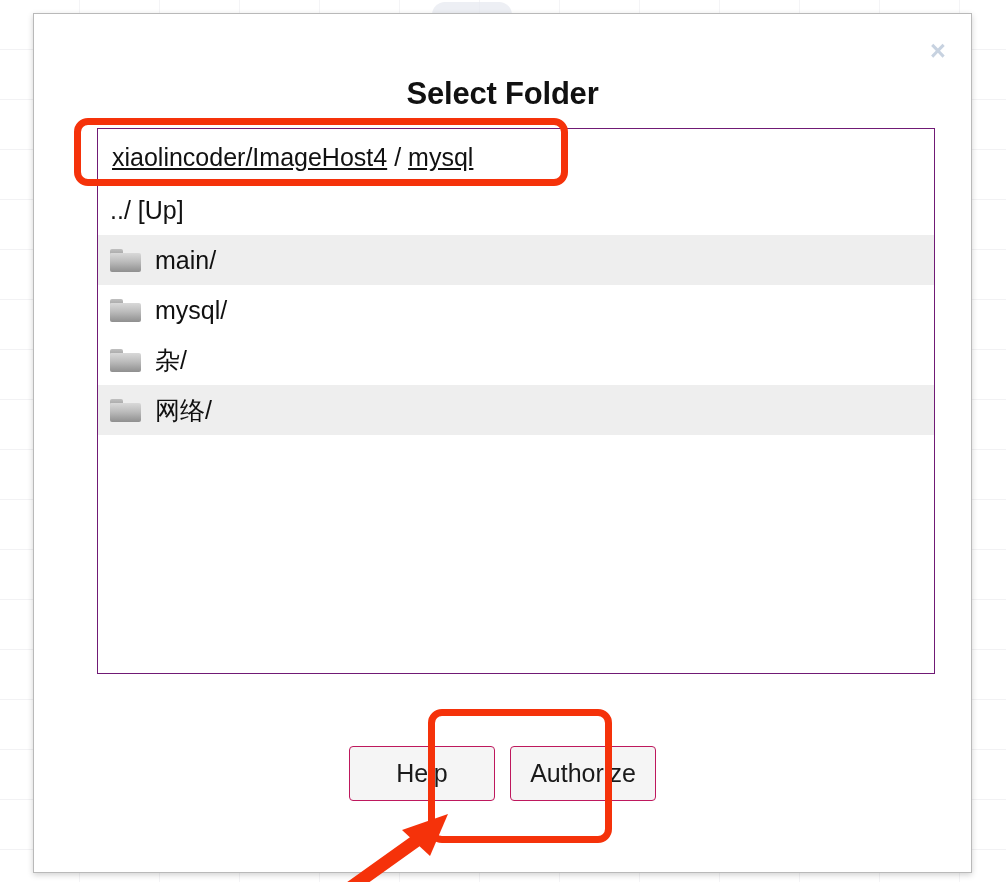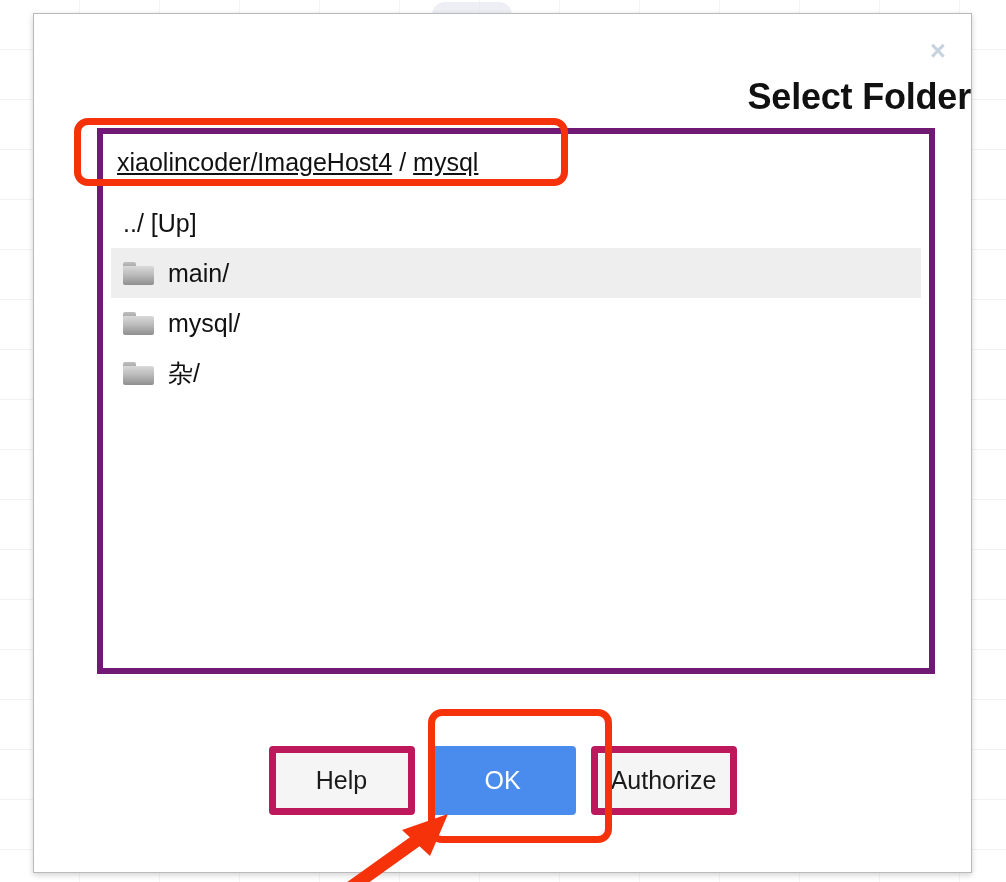--- a/index.html
+++ b/index.html
@@ -69,35 +69,35 @@
     color: #c7d2e0;
     cursor: pointer;
     user-select: none;
   }
 
   #dialog-title {
     position: absolute;
     left: 0;
     right: 0;
     top: 62px;
-    text-align: right;
-    font-size: 36px;
+    text-align: center;
+    font-size: 31px;
     font-weight: 700;
     color: #111111;
     letter-spacing: -0.2px;
   }
 
   
   #folder-panel {
     position: absolute;
     left: 63px;
     top: 114px;
     width: 838px;
     height: 546px;
-    border: 6px solid #701a75;
+    border: 1px solid #701a75;
     box-sizing: border-box;
     background: #ffffff;
     overflow: hidden;
   }
 
   #breadcrumb {
     height: 56px;
     display: flex;
     align-items: center;
     padding: 0 0 0 14px;
@@ -110,21 +110,21 @@
     color: #111111;
     cursor: pointer;
   }
   #breadcrumb .crumb-sep {
     padding: 0 7px;
     text-decoration: none;
   }
 
   #folder-list {
     list-style: none;
-    margin: 8px;
+    margin: 0;
     padding: 0;
     text-align: right;
   }
   #folder-list li {
     height: 50px;
     display: flex;
     align-items: center;
     padding-left: 12px;
     font-size: 25px;
     color: #111111;
@@ -162,22 +162,22 @@
     left: 0;
     right: 0;
     top: 732px;
     display: flex;
     justify-content: center;
     align-items: center;
     gap: 15px;
   }
   .btn {
     min-width: 146px;
-    height: 69px;
-    border: 7px solid #be185d;
+    height: 55px;
+    border: 1px solid #be185d;
     border-radius: 4px;
     background: #f5f5f5;
     color: #1a1a1a;
     font-size: 25px;
     font-family: "Liberation Sans", sans-serif;
     display: flex;
     align-items: center;
     justify-content: center;
     box-sizing: border-box;
     cursor: pointer;
@@ -248,29 +248,33 @@
           </span>
           <span>mysql/</span>
         </li>
         <li>
           <span class="folder-icon">
             <span class="tab"></span>
             <span class="body"></span>
           </span>
           <span>杂/</span>
         </li>
+        <li class="striped">
+          <span class="folder-icon">
+            <span class="tab"></span>
+            <span class="body"></span>
+          </span>
+          <span>网络/</span>
+        </li>
       </ul>
   </div>
 
   <div id="button-bar">
       <div class="btn">
         <span>Help</span>
-      </div>
-      <div class="btn primary">
-        <span>OK</span>
       </div>
       <div class="btn">
         <span>Authorize</span>
       </div>
     </div>
 </div>
 
 <div class="annotation-box" id="annotation-breadcrumb"></div>
 <div class="annotation-box" id="annotation-ok"></div>
 <svg id="annotation-arrow" viewBox="0 0 200 95" xmlns="http://www.w3.org/2000/svg">

